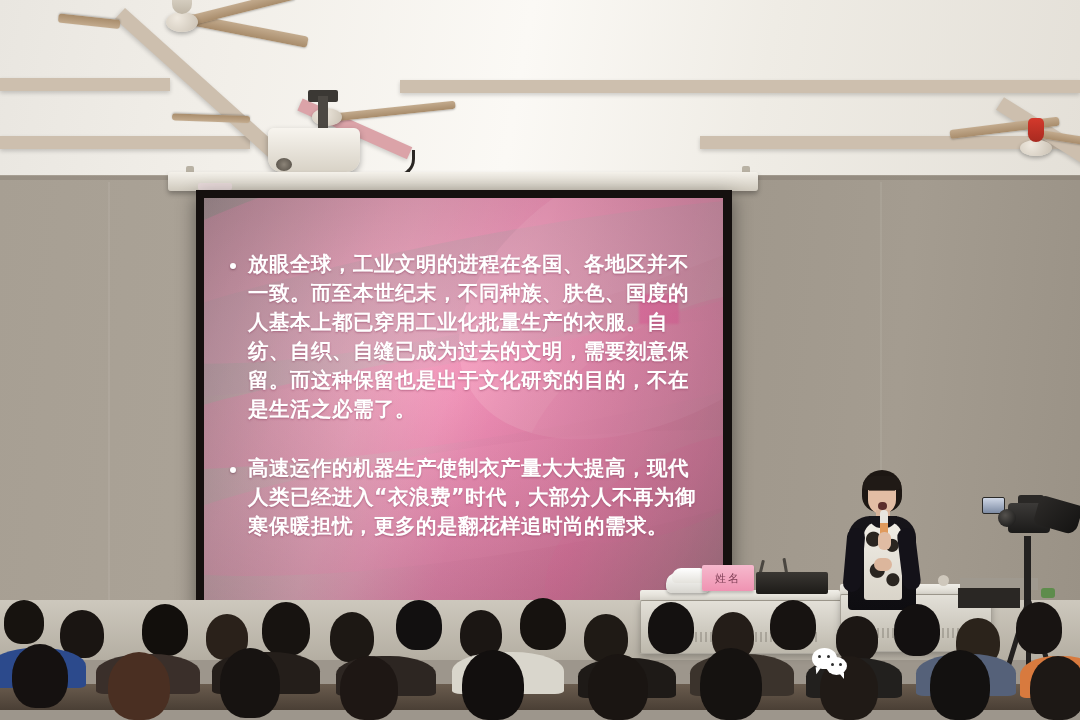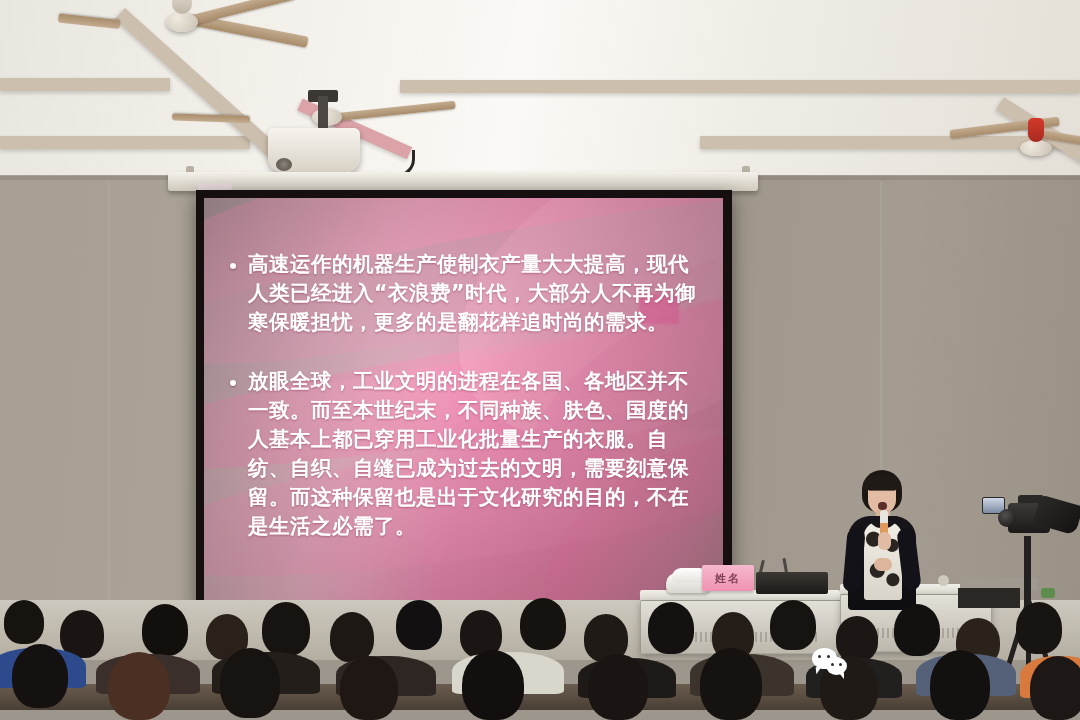--- a/index.html
+++ b/index.html
@@ -168,21 +168,21 @@
   }
   .nameplate{
     position:absolute;left:702px;top:565px;width:52px;height:26px;
     background:linear-gradient(180deg,#f6b9cd,#ef93b2);
     border-radius:2px;
     display:flex;align-items:center;justify-content:center;
     box-shadow:0 2px 3px rgba(0,0,0,.2);
   }
   .nameplate span{
     font-family:"DejaVu Sans","Liberation Sans",sans-serif;
-    font-size:11px;color:#6d2f45;letter-spacing:2px;font-weight:700;
+    font-size:11px;color:#6d2f45;letter-spacing:2px;font-weight:400;
     filter:blur(.5px);opacity:.85;
   }
   .mic-stand{
     position:absolute;background:#4a4640;border-radius:1px;
   }
   .black-box{
     position:absolute;left:756px;top:572px;width:72px;height:22px;
     background:linear-gradient(180deg,#3a3733,#1d1b18);border-radius:2px;
   }
   .small-obj{position:absolute;border-radius:50%;background:#cfc8bc;}
@@ -415,26 +415,26 @@
       <div class="wave" style="left:-80px;top:250px;width:700px;height:110px;background:rgba(255,140,185,.30);transform:rotate(-8deg);"></div>
       <div class="wave" style="left:330px;top:250px;width:330px;height:190px;background:rgba(255,110,170,.30);transform:rotate(-26deg);"></div>
       <div class="slide-accent"></div>
       <div class="slide-sheen"></div>
       <div class="slide-vignette"></div>
 
       <div class="slide-body blurwrap">
 
         <div class="bullet-row">
           <div class="bullet-dot"></div>
-          <div class="bullet-text">高速运作的机器生产使制衣产量大大提高，现代人类已经进入“衣浪费”时代，大部分人不再为御寒保暖担忧，更多的是翻花样追时尚的需求。</div>
+          <div class="bullet-text">放眼全球，工业文明的进程在各国、各地区并不一致。而至本世纪末，不同种族、肤色、国度的人基本上都已穿用工业化批量生产的衣服。自纺、自织、自缝已成为过去的文明，需要刻意保留。而这种保留也是出于文化研究的目的，不在是生活之必需了。</div>
         </div>
 
         <div class="bullet-row">
           <div class="bullet-dot"></div>
-          <div class="bullet-text">放眼全球，工业文明的进程在各国、各地区并不一致。而至本世纪末，不同种族、肤色、国度的人基本上都已穿用工业化批量生产的衣服。自纺、自织、自缝已成为过去的文明，需要刻意保留。而这种保留也是出于文化研究的目的，不在是生活之必需了。</div>
+          <div class="bullet-text">高速运作的机器生产使制衣产量大大提高，现代人类已经进入“衣浪费”时代，大部分人不再为御寒保暖担忧，更多的是翻花样追时尚的需求。</div>
         </div>
 
       </div>
     </div>
   </div>
 
   <div class="stage-base"></div>
 
   <div class="podium-top" style="left:640px;top:590px;width:200px;height:14px;"></div>
   <div class="podium" style="left:640px;top:600px;width:200px;height:52px;"></div>

